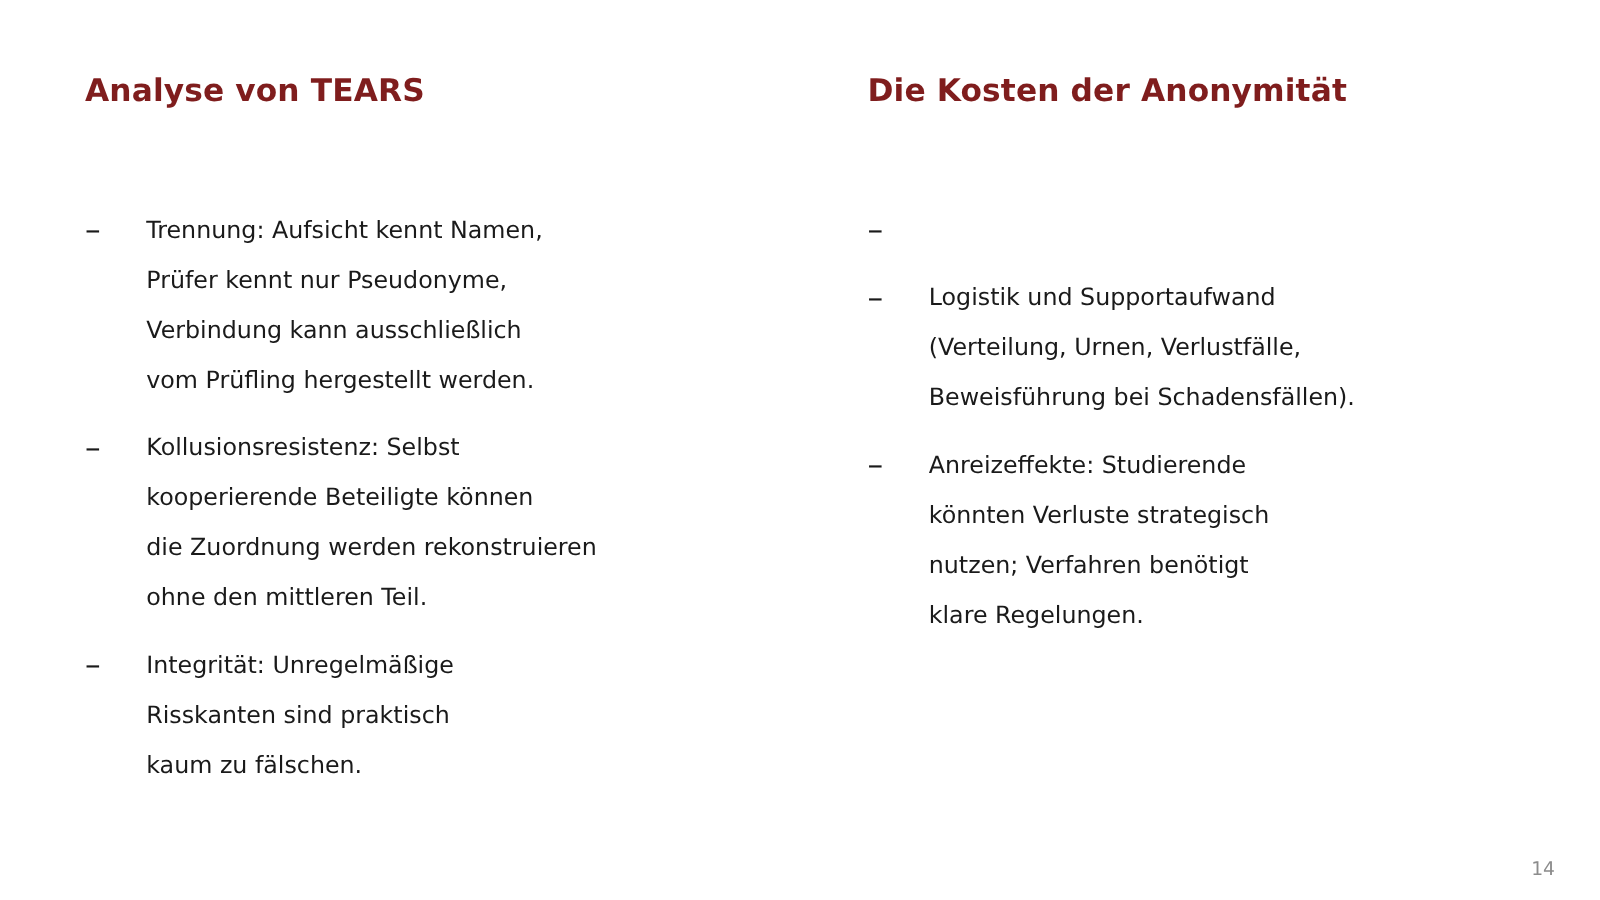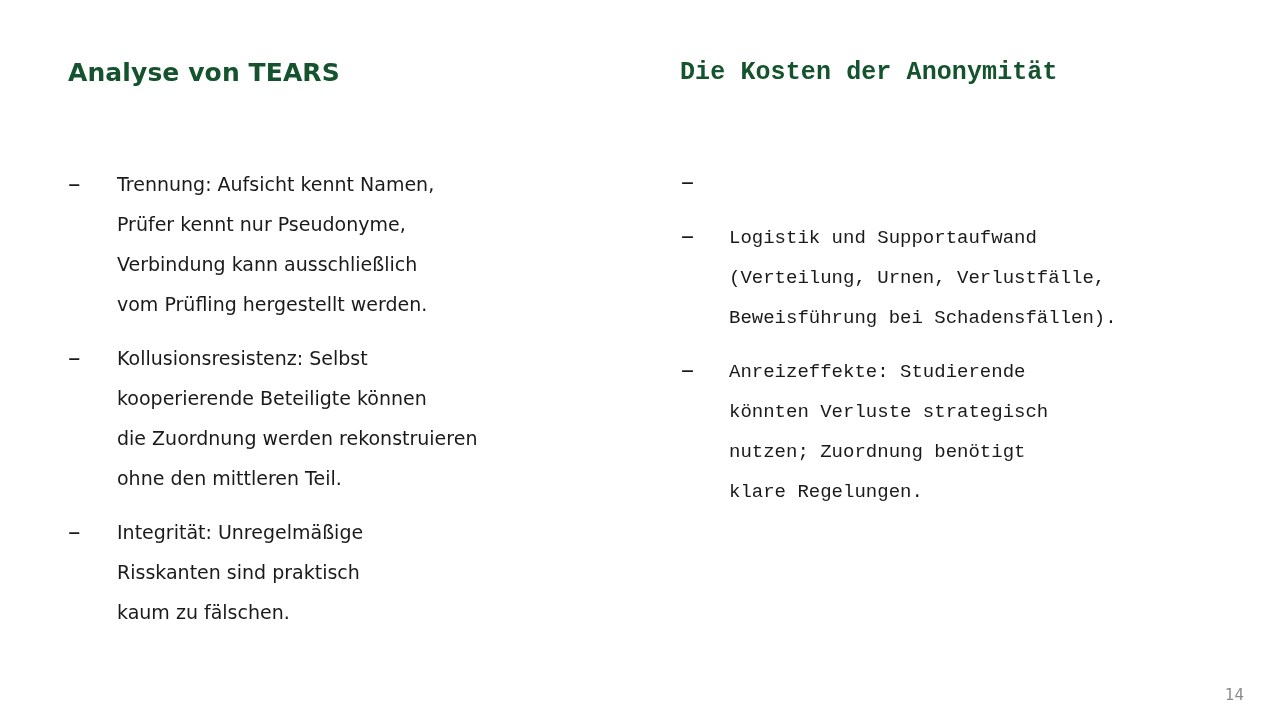--- a/index.html
+++ b/index.html
@@ -36,29 +36,28 @@
     padding-left: 68px;
     padding-right: 10px;
   }
   .column.right {
     width: 674px;
     padding-left: 674px;
     padding-right: 20px;
     padding-left: 0;
   }
   .column.right .inner {
-    margin-left: 4px;
-    font-family: Liberation Mono, monospace;
+    margin-left: 18px;
   }
   .col-title {
     font-size: 25px;
     font-weight: bold;
     letter-spacing: 0.1px;
     line-height: 1.2;
-    color: #14532d;
+    color: #7f1d1d;
     margin: 0 0 0 0;
   }
   .bullets {
     margin-top: 76px;
   }
   .bullet {
     display: flex;
     flex-direction: row;
     align-items: flex-start;
     margin-bottom: 14px;
@@ -128,21 +127,21 @@
           <div class="bullet">
             <span class="bullet-marker">–</span>
             <span class="bullet-text">Logistik und Supportaufwand
 (Verteilung, Urnen, Verlustfälle,
 Beweisführung bei Schadensfällen).</span>
           </div>
           <div class="bullet">
             <span class="bullet-marker">–</span>
             <span class="bullet-text">Anreizeffekte: Studierende
 könnten Verluste strategisch
-nutzen; Zuordnung benötigt
+nutzen; Verfahren benötigt
 klare Regelungen.</span>
           </div>
         </div>
       </div>
     </div>
 
   </div>
 
   <div class="page-number">14</div>
 

